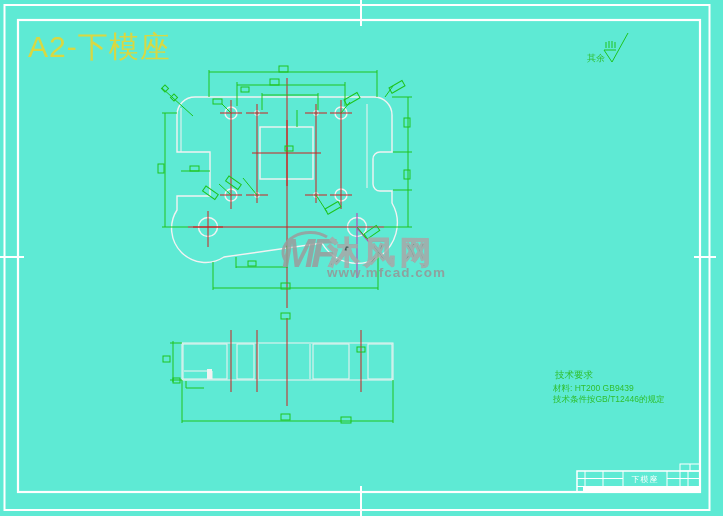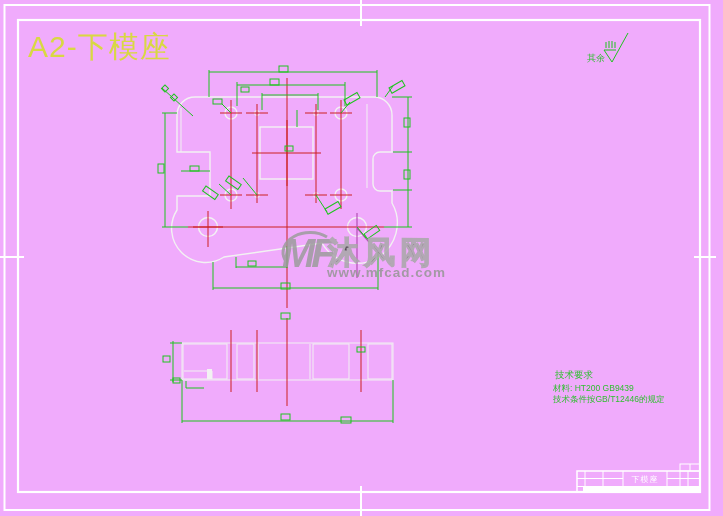--- a/index.html
+++ b/index.html
@@ -1,16 +1,16 @@
 <!DOCTYPE html>
 <html><head>
 <meta charset="utf-8">
 <style>
   html,body{margin:0;padding:0;background:#000;}
-  .sheet{position:relative;width:723px;height:516px;background:#f0abfc;overflow:hidden;
+  .sheet{position:relative;width:723px;height:516px;background:#5eead4;overflow:hidden;
          font-family:"Liberation Sans",sans-serif;}
   svg{display:block}
   
   .w{stroke:#f2f2f2;stroke-width:1.4;fill:none;stroke-linecap:round}
   .wt{stroke:#f2f2f2;stroke-width:1;fill:none}
   .g{stroke:#1ec41e;stroke-width:1;fill:none}
   .r{stroke:#cc2020;stroke-width:1;fill:none}
   .m{stroke:#b44fb4;stroke-width:1.2;fill:none}
   .frame{stroke:#ffffff;fill:none}
   

